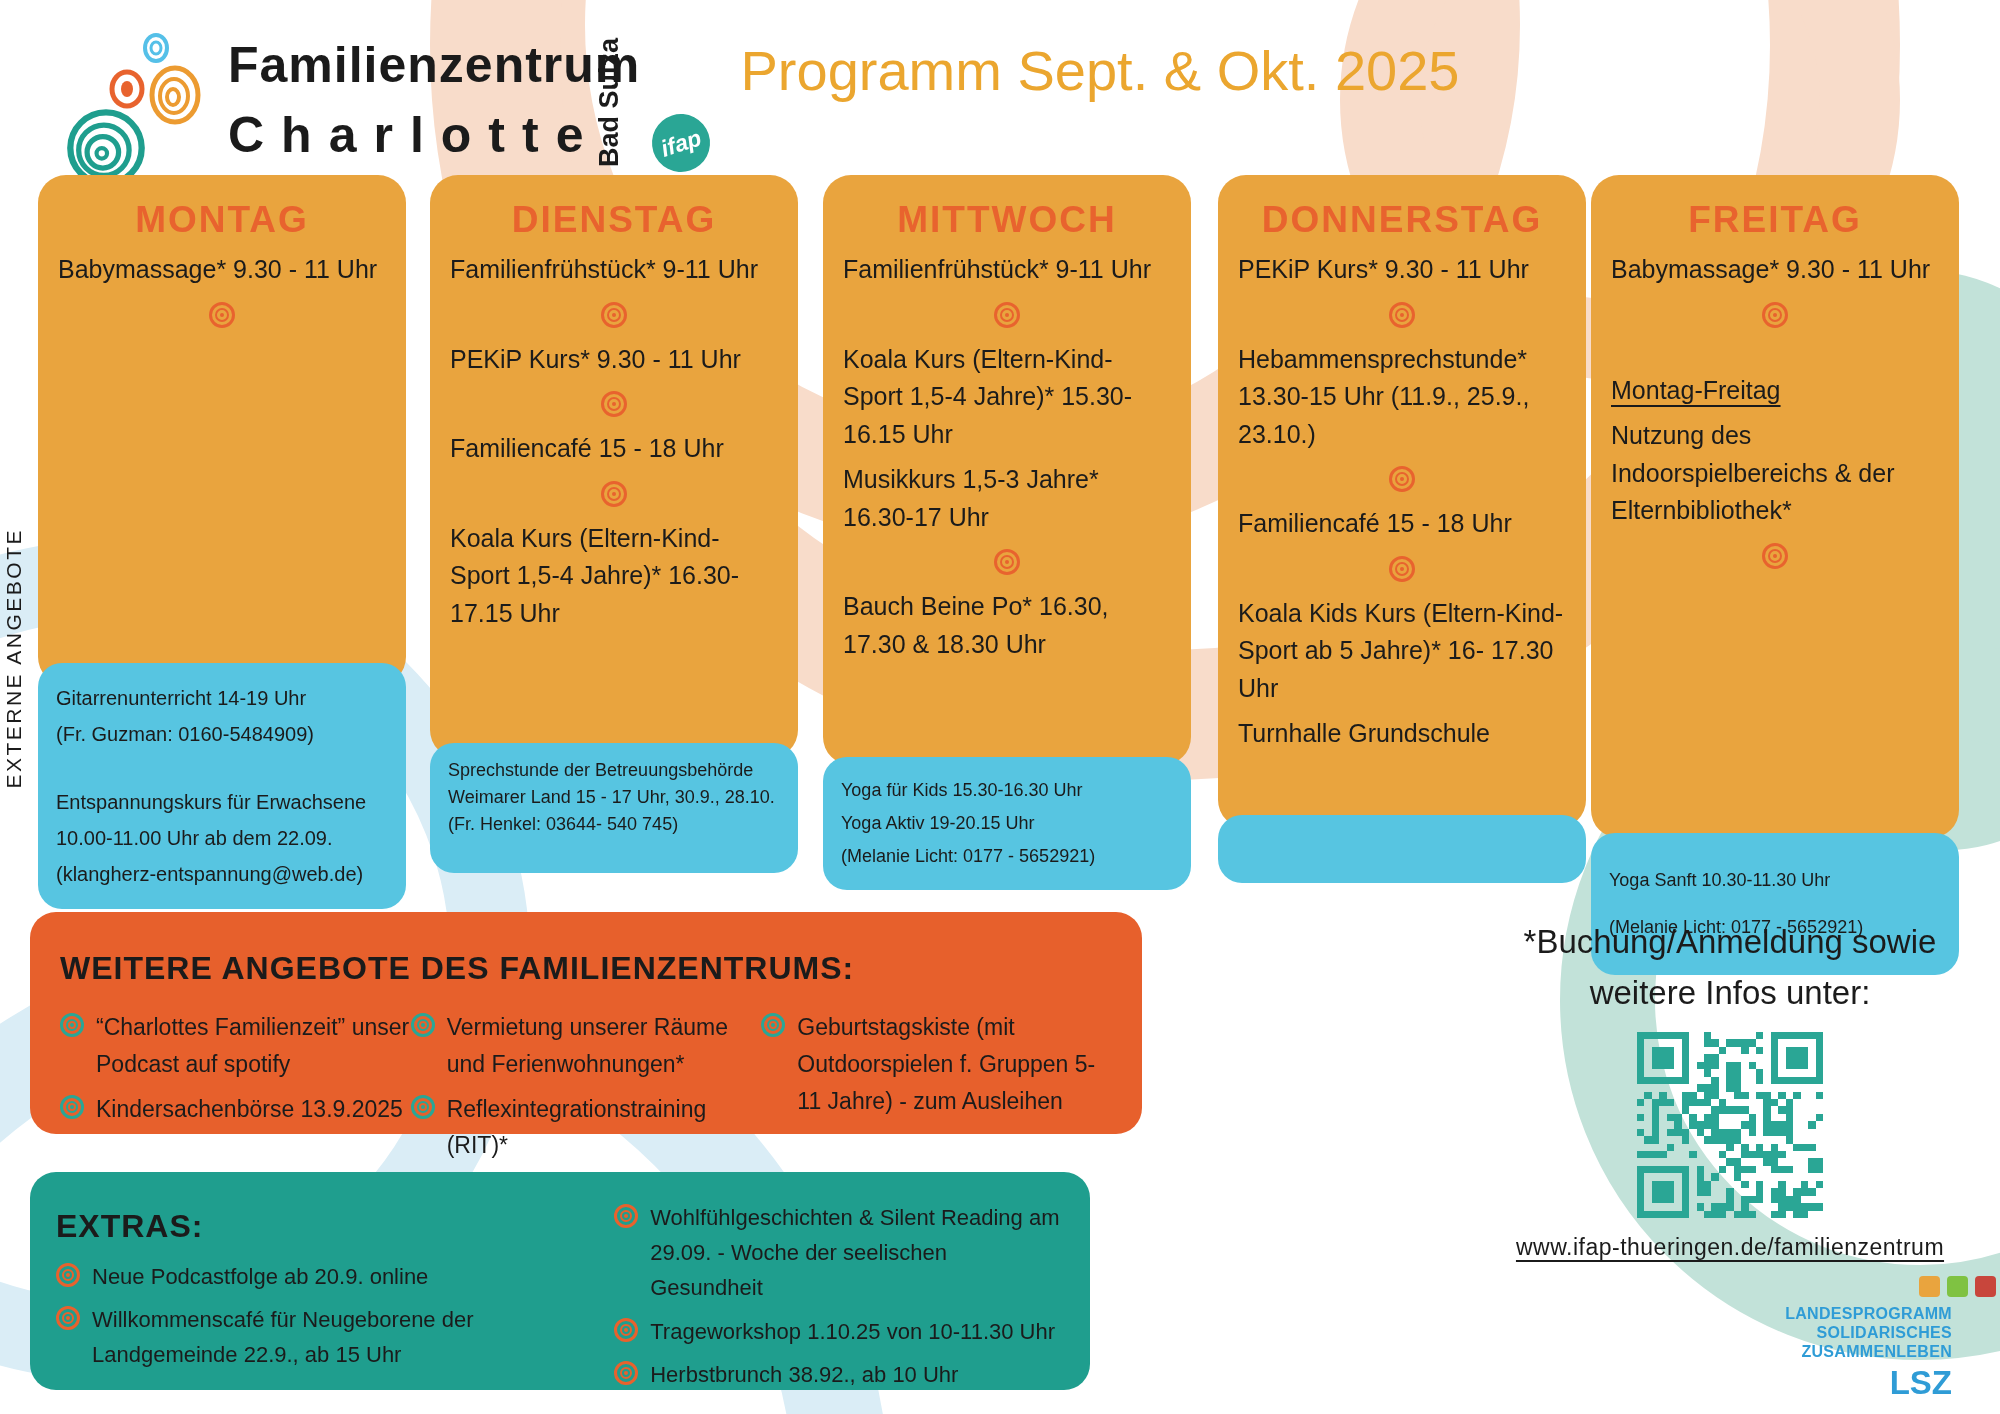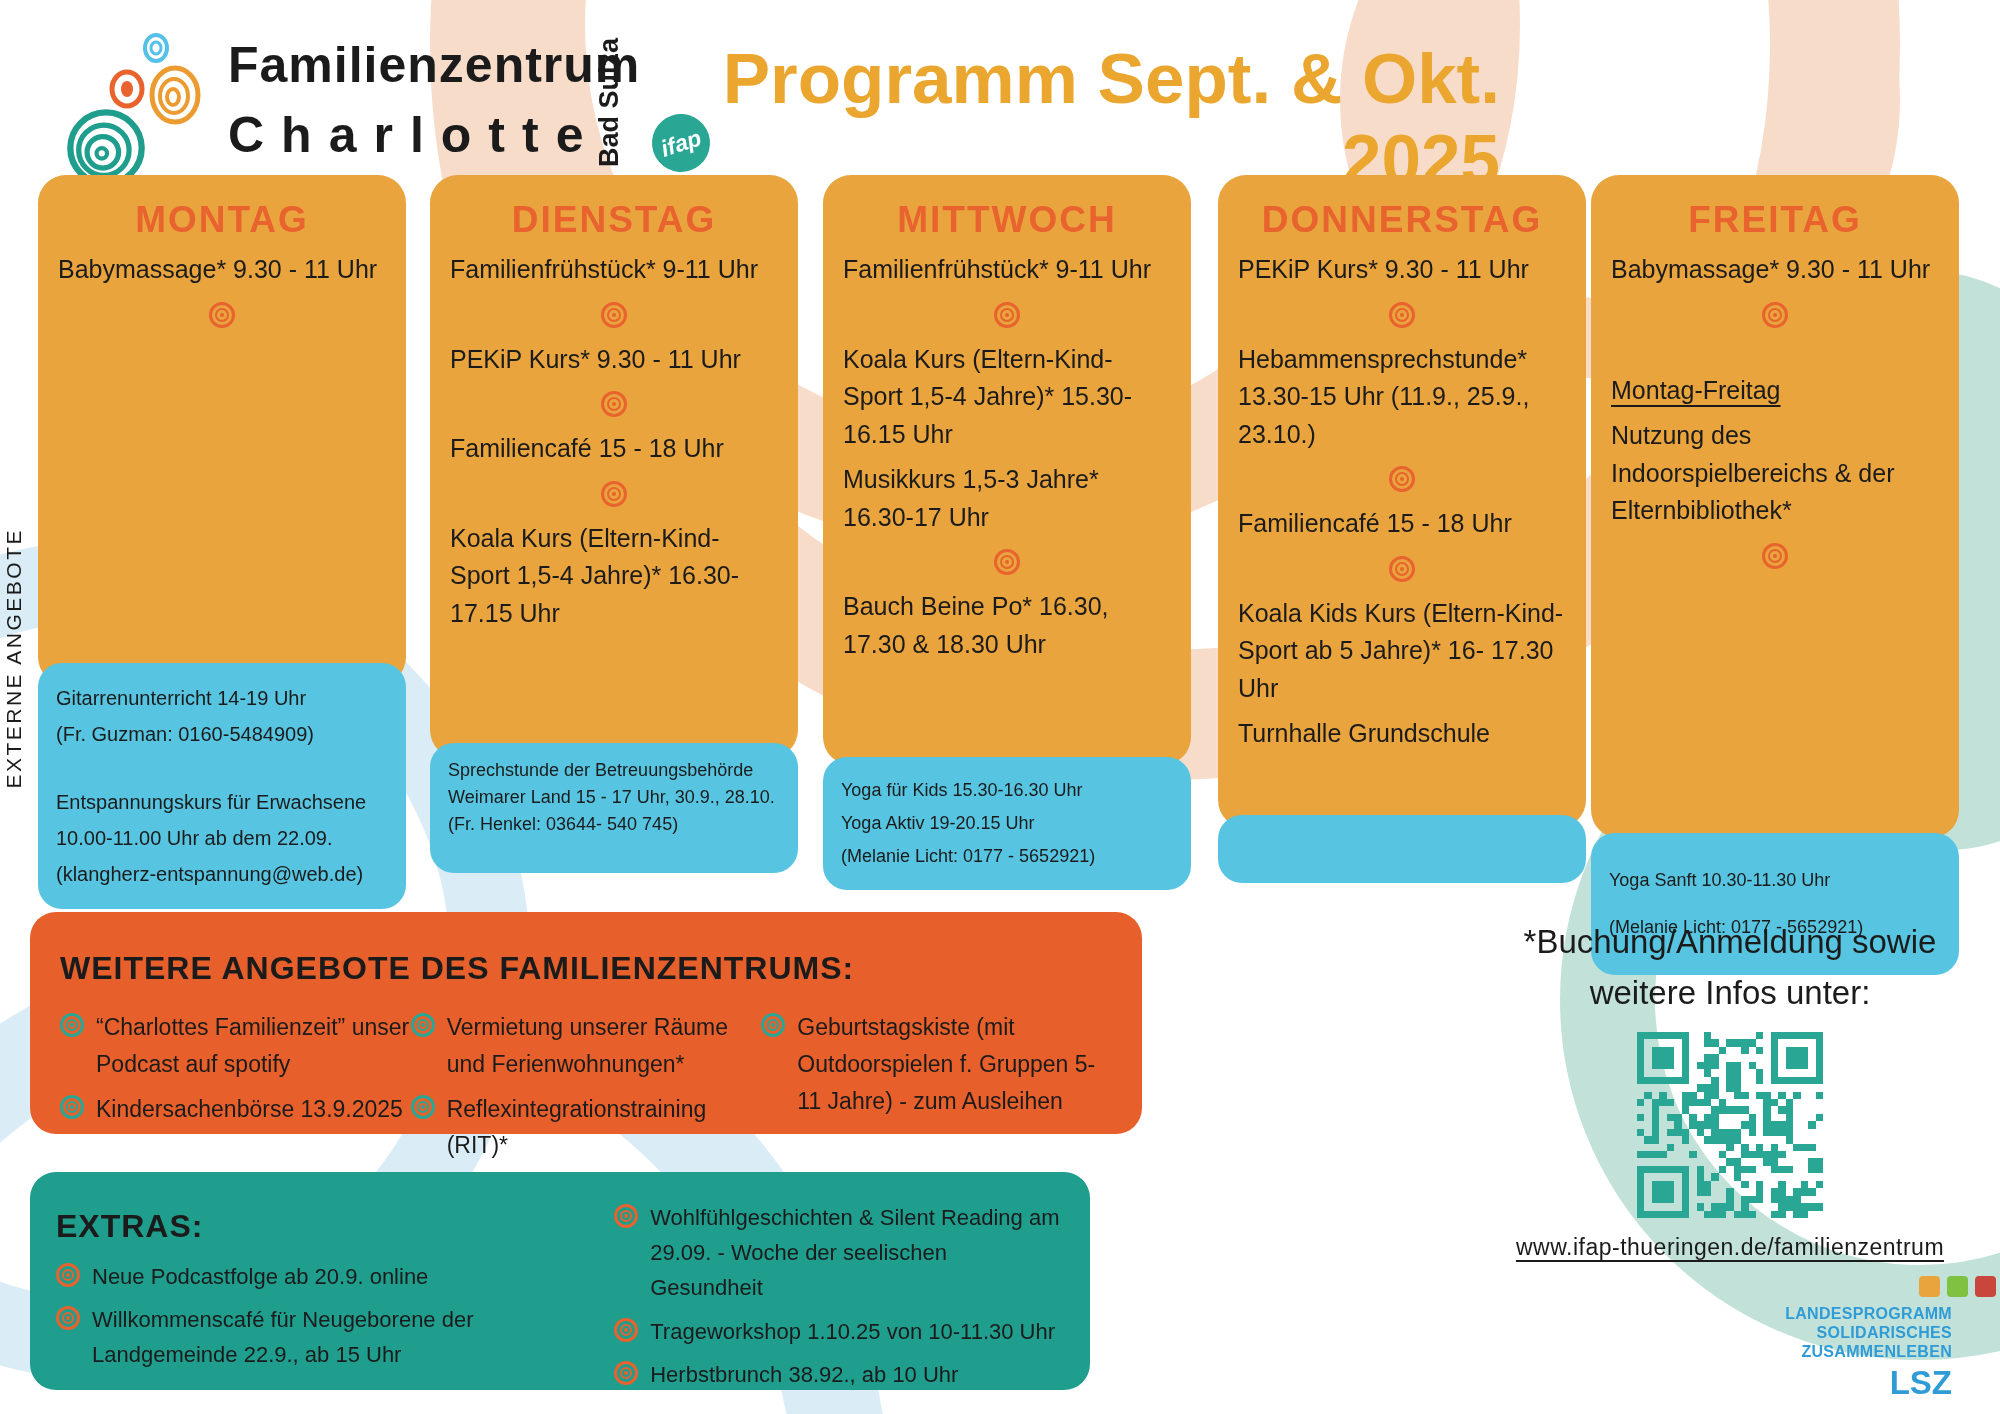--- a/index.html
+++ b/index.html
@@ -28,21 +28,21 @@
   .lg1{left:64px;top:104px;width:84px;height:84px;color:#1f9e8e}
   .lg2{left:148px;top:64px;width:54px;height:62px;color:#EC9B31}
   .lg3{left:108px;top:68px;width:38px;height:42px;color:#E8632E}
   .lg4{left:142px;top:32px;width:28px;height:32px;color:#55C0E8}
   .brand1{position:absolute;left:228px;top:36px;font-size:50px;font-weight:600;letter-spacing:1px;z-index:2}
   .brand2{position:absolute;left:228px;top:106px;font-size:50px;font-weight:600;letter-spacing:17px;z-index:2}
   .brandsub{position:absolute;left:594px;top:38px;writing-mode:vertical-rl;transform:rotate(180deg);font-size:27px;font-weight:600;z-index:2}
   .ifap{position:absolute;left:652px;top:114px;width:58px;height:58px;border-radius:50%;background:var(--teal);color:#fff;
         display:flex;align-items:center;justify-content:center;font-size:23px;font-weight:700;font-style:italic;
         transform:rotate(-18deg);z-index:2}
-  .title{position:absolute;left:700px;top:38px;width:800px;text-align:right;font-size:71px;font-weight:700;
+  .title{position:absolute;left:700px;top:38px;width:800px;text-align:center;font-size:56px;font-weight:400;
          color:var(--title);z-index:2}
 
   .vlabel{position:absolute;left:2px;top:528px;writing-mode:vertical-rl;transform:rotate(180deg);
           font-size:21px;letter-spacing:2.5px;font-weight:500;z-index:3}
 
   
   .col{position:absolute;top:175px;width:368px;background:var(--day_box);border-radius:28px;z-index:2}
   .day{margin:24px 10px 10px;text-align:center;font-size:37px;font-weight:800;letter-spacing:2px;color:var(--day_heading)}
   .item{margin:8px 20px;font-size:25px;line-height:1.5}
   .item.u{text-decoration:underline;text-underline-offset:6px;margin-top:44px}

